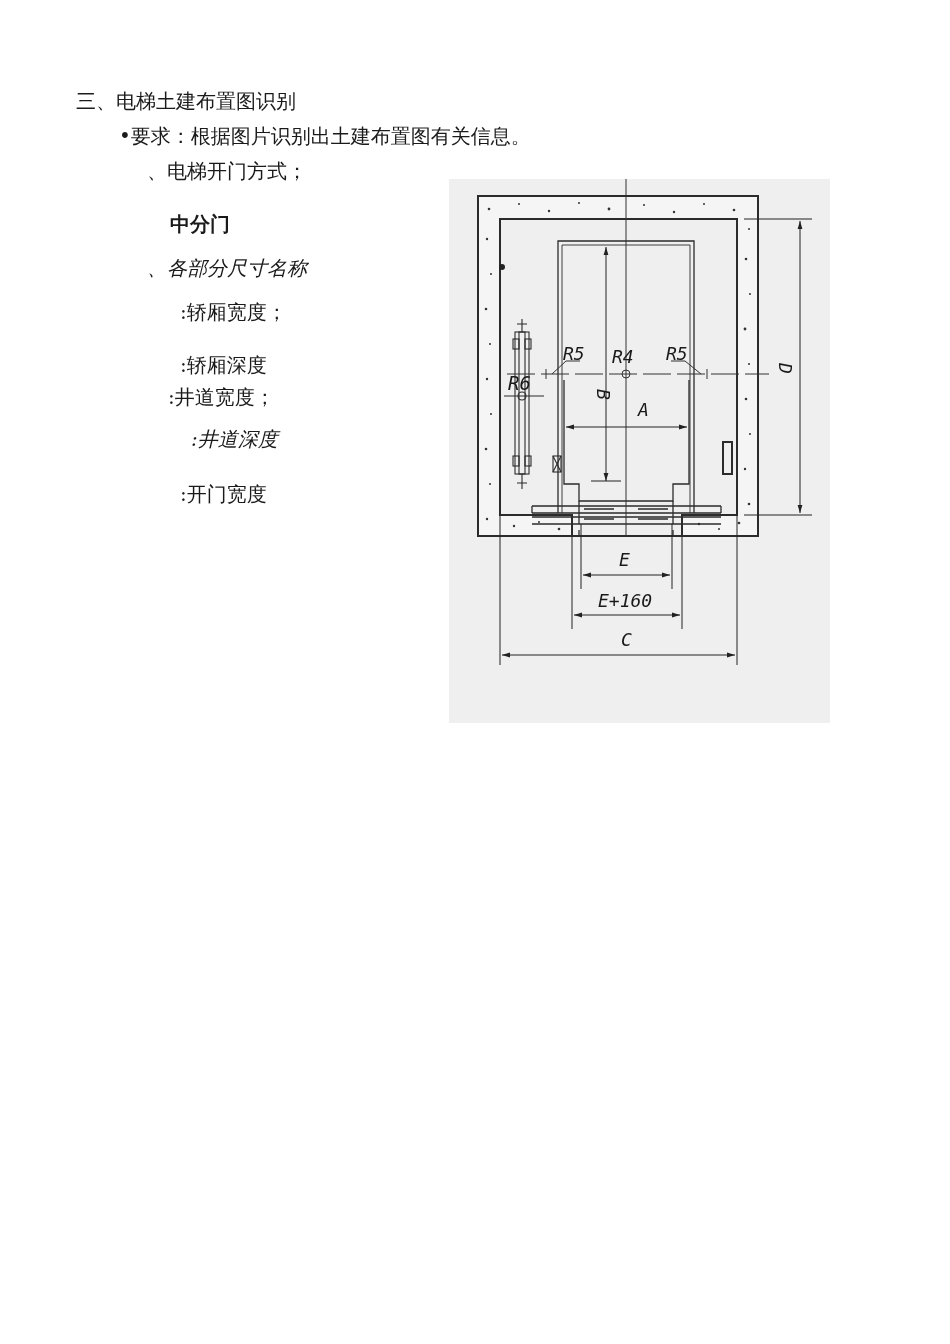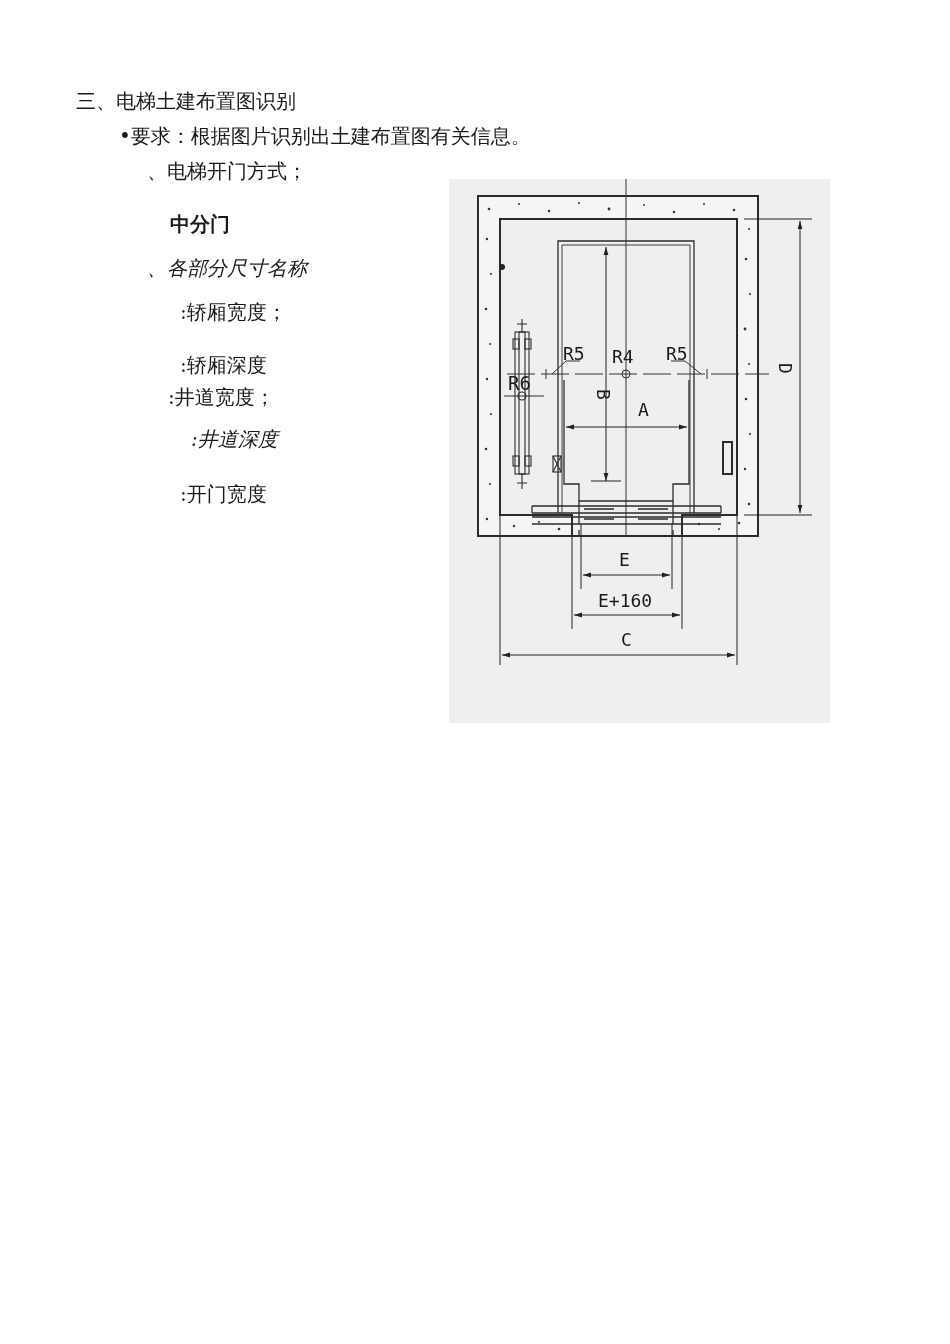--- a/index.html
+++ b/index.html
@@ -1,19 +1,19 @@
 <!DOCTYPE html>
 <html><head>
 <meta charset="utf-8">
 <style>
   html, body { margin: 0; padding: 0; background: #ffffff; }
   body { width: 950px; height: 1344px; position: relative; overflow: hidden;
          font-family: "DejaVu Serif", "Liberation Serif", serif; color: #1a1a1a; }
   .line { position: absolute; white-space: nowrap; font-size: 20px; line-height: 24px; }
-  .figure { position: absolute; left: 449px; top: 179px; width: 381px; height: 544px; background: #efefef; }
+  .figure { position: absolute; left: 449px; top: 179px; width: 381px; height: 544px; background: #efefef; font-style: italic; }
   .figure svg { display: block; }
   .lbl { font-family: "DejaVu Sans Mono", "Liberation Mono", monospace; }
 </style>
 </head>
 <body>
 
 <div>
   <div class="line" style="left:76px; top:89px;">三、电梯土建布置图识别</div>
   <div class="line" style="left:119px; top:124px;text-align:center;">•要求：根据图片识别出土建布置图有关信息。</div>
   <div class="line" style="left:147px; top:159px;">、电梯开门方式；</div>

